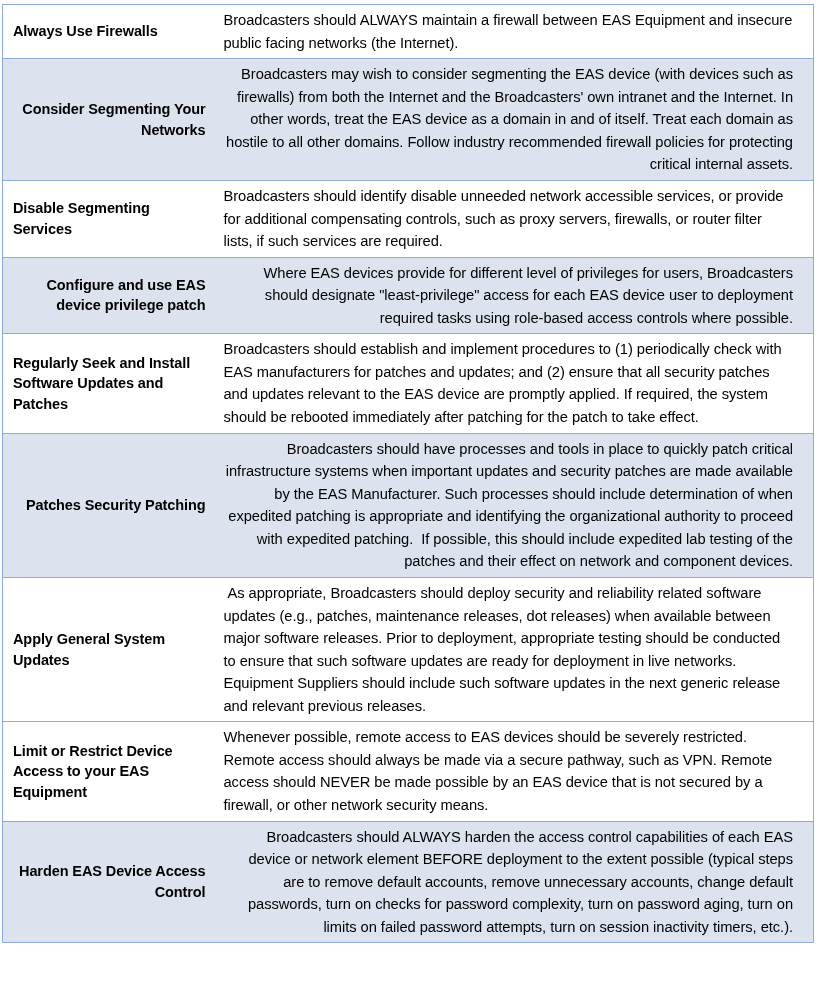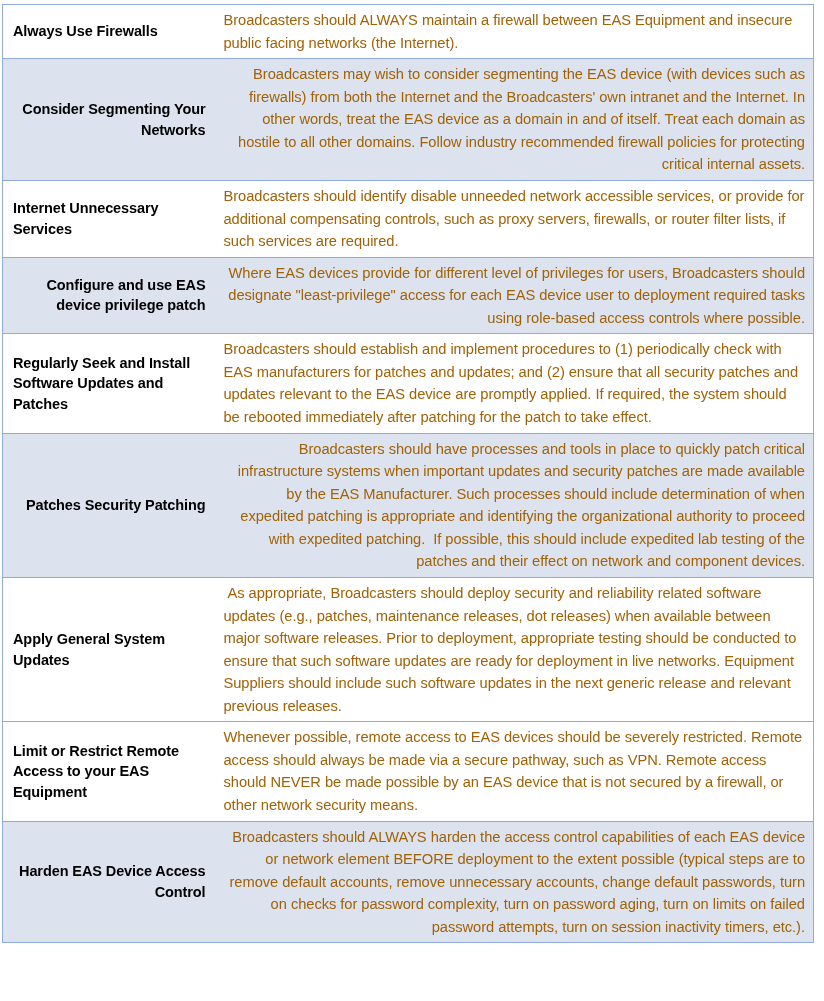--- a/index.html
+++ b/index.html
@@ -43,25 +43,25 @@
   }
   td.title-cell {
     padding: 2px 6px 2px 10px;
     font-weight: bold;
     font-size: 14.5px;
     line-height: 1.42;
     color: #000000;
     letter-spacing: -0.1px;
   }
   td.desc-cell {
-    padding: 4px 8px 4px 12px;
+    padding: 4px 20px 4px 12px;
     font-weight: normal;
     font-size: 14.7px;
     line-height: 1.535;
-    color: #a16207;
+    color: #000000;
     vertical-align: top;
     letter-spacing: -0.05px;
     white-space: pre-wrap;
   }
 </style>
 </head>
 <body>
 
 <div class="sheet">
   <table class="best-practices">
@@ -72,41 +72,41 @@
     <tbody>
         <tr class="row-plain">
           <td class="title-cell">Always Use Firewalls</td>
           <td class="desc-cell">Broadcasters should ALWAYS maintain a firewall between EAS Equipment and insecure public facing networks (the Internet).</td>
         </tr>
         <tr class="row-shaded">
           <td class="title-cell">Consider Segmenting Your Networks</td>
           <td class="desc-cell">Broadcasters may wish to consider segmenting the EAS device (with devices such as firewalls) from both the Internet and the Broadcasters' own intranet and the Internet. In other words, treat the EAS device as a domain in and of itself. Treat each domain as hostile to all other domains. Follow industry recommended firewall policies for protecting critical internal assets.</td>
         </tr>
         <tr class="row-plain">
-          <td class="title-cell">Internet Unnecessary Services</td>
+          <td class="title-cell">Disable Segmenting Services</td>
           <td class="desc-cell">Broadcasters should identify disable unneeded network accessible services, or provide for additional compensating controls, such as proxy servers, firewalls, or router filter lists, if such services are required.</td>
         </tr>
         <tr class="row-shaded">
           <td class="title-cell">Configure and use EAS device privilege patch</td>
           <td class="desc-cell">Where EAS devices provide for different level of privileges for users, Broadcasters should designate "least-privilege" access for each EAS device user to deployment required tasks using role-based access controls where possible.</td>
         </tr>
         <tr class="row-plain">
           <td class="title-cell">Regularly Seek and Install Software Updates and Patches</td>
           <td class="desc-cell">Broadcasters should establish and implement procedures to (1) periodically check with EAS manufacturers for patches and updates; and (2) ensure that all security patches and updates relevant to the EAS device are promptly applied. If required, the system should be rebooted immediately after patching for the patch to take effect.</td>
         </tr>
         <tr class="row-shaded">
           <td class="title-cell">Patches Security Patching</td>
           <td class="desc-cell">Broadcasters should have processes and tools in place to quickly patch critical infrastructure systems when important updates and security patches are made available by the EAS Manufacturer. Such processes should include determination of when expedited patching is appropriate and identifying the organizational authority to proceed with expedited patching.  If possible, this should include expedited lab testing of the patches and their effect on network and component devices.</td>
         </tr>
         <tr class="row-plain">
           <td class="title-cell">Apply General System Updates</td>
           <td class="desc-cell"> As appropriate, Broadcasters should deploy security and reliability related software updates (e.g., patches, maintenance releases, dot releases) when available between major software releases. Prior to deployment, appropriate testing should be conducted to ensure that such software updates are ready for deployment in live networks. Equipment Suppliers should include such software updates in the next generic release and relevant previous releases.</td>
         </tr>
         <tr class="row-plain">
-          <td class="title-cell">Limit or Restrict Remote Access to your EAS Equipment</td>
+          <td class="title-cell">Limit or Restrict Device Access to your EAS Equipment</td>
           <td class="desc-cell">Whenever possible, remote access to EAS devices should be severely restricted. Remote access should always be made via a secure pathway, such as VPN. Remote access should NEVER be made possible by an EAS device that is not secured by a firewall, or other network security means.</td>
         </tr>
         <tr class="row-shaded">
           <td class="title-cell">Harden EAS Device Access Control</td>
           <td class="desc-cell">Broadcasters should ALWAYS harden the access control capabilities of each EAS device or network element BEFORE deployment to the extent possible (typical steps are to remove default accounts, remove unnecessary accounts, change default passwords, turn on checks for password complexity, turn on password aging, turn on limits on failed password attempts, turn on session inactivity timers, etc.).</td>
         </tr>
       </tbody>
   </table>
 </div>
 

